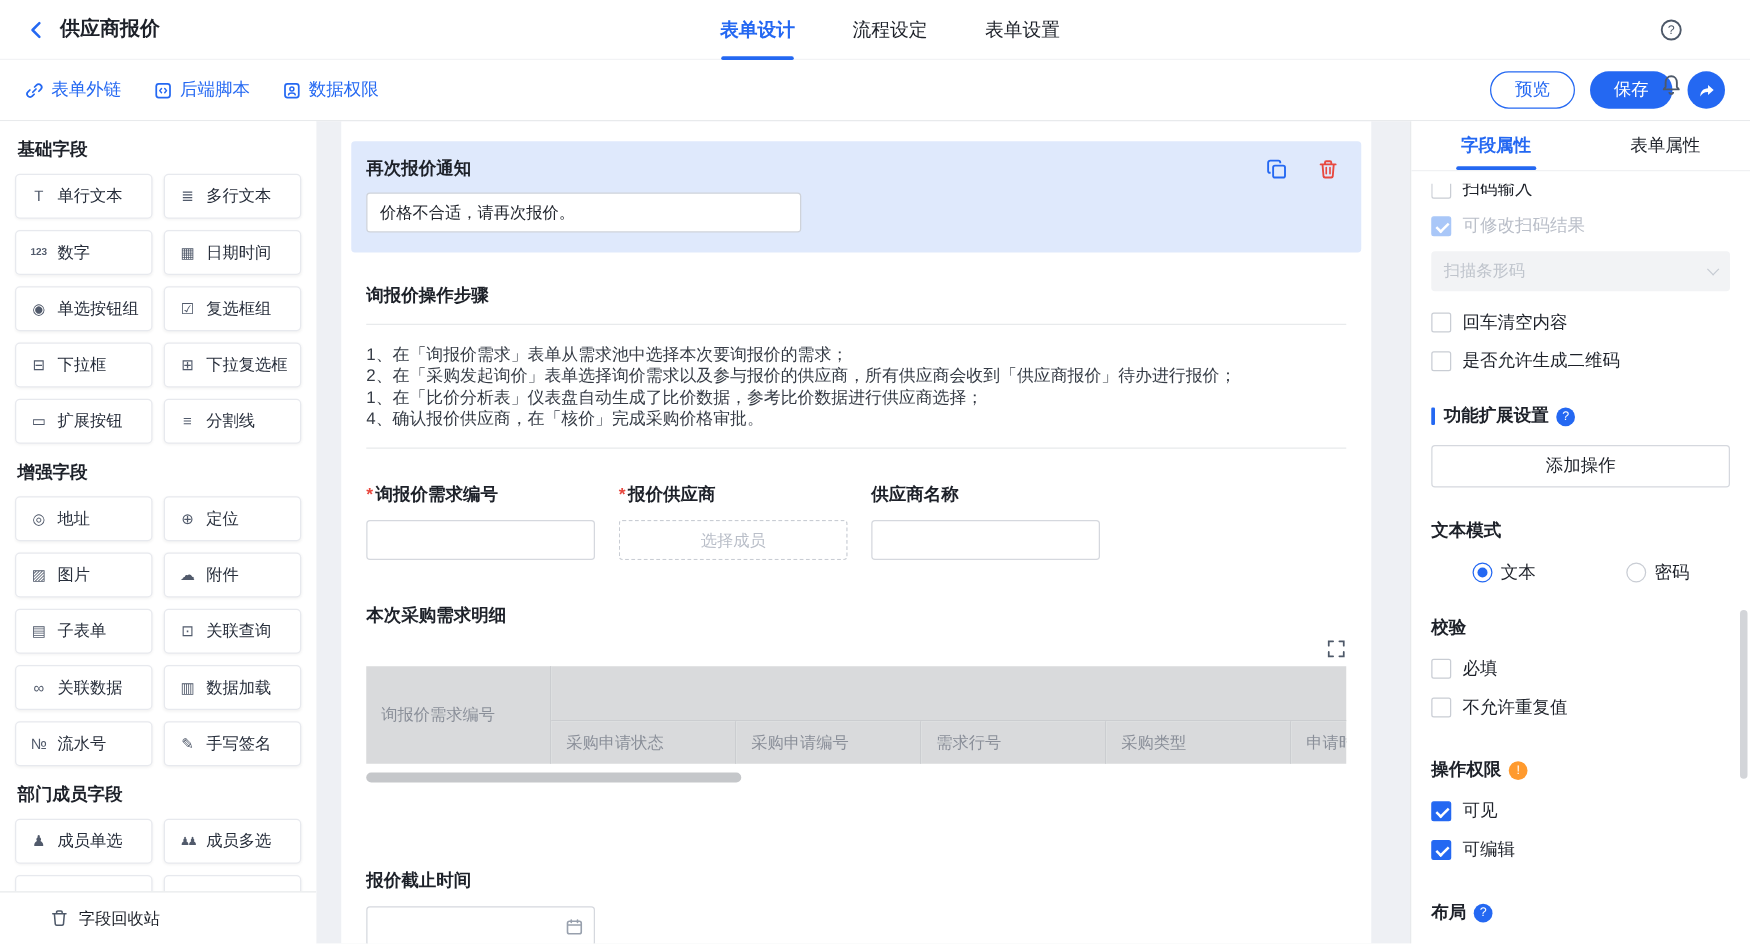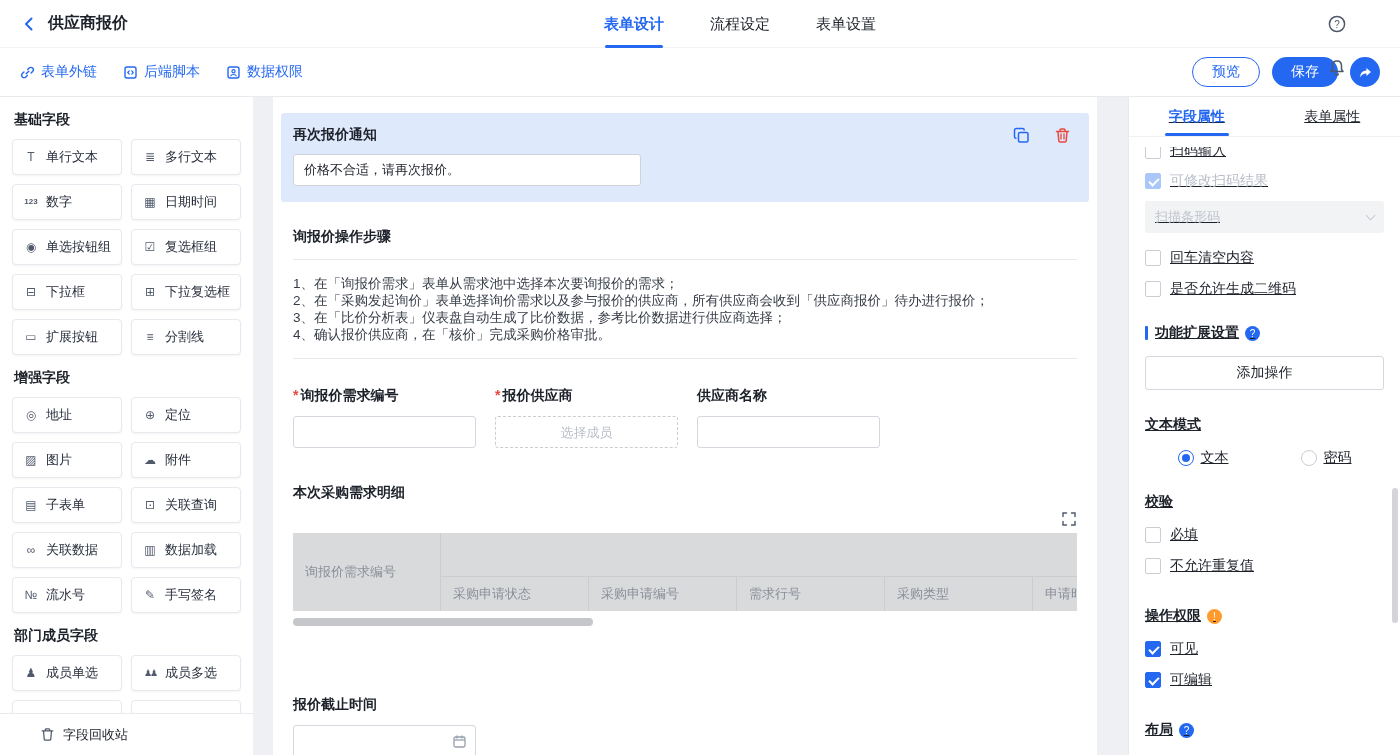--- a/index.html
+++ b/index.html
@@ -5,21 +5,21 @@
   * { margin:0; padding:0; box-sizing:border-box; }
   html,body { width:1400px; height:755px; }
   body { font-family:"Liberation Sans","DejaVu Sans",sans-serif; font-size:14px; color:#1d2129; background:#fff; overflow:hidden; }
   .app { width:1400px; height:755px; display:flex; flex-direction:column; overflow:hidden; background:#fff; }
 
   
   .topbar { flex:0 0 48px; height:48px; display:flex; align-items:center; padding:0 20px; position:relative; background:#fff; border-bottom:1px solid #f2f3f5; }
   .tb-left { display:flex; align-items:center; gap:10px; }
   .icon-btn { display:flex; align-items:center; justify-content:center; cursor:pointer; }
   .app-title { font-size:16px; font-weight:700; }
-  .tb-tabs { position:absolute; left:604px; top:0; height:48px; display:flex; gap:46px; }
+  .tb-tabs { position:absolute; left:576px; top:0; height:48px; display:flex; gap:46px; }
   .tb-tab { height:48px; display:flex; align-items:center; font-size:15px; cursor:pointer; position:relative; }
   .tb-tab.active { color:#2468f2; font-weight:600; }
   .tb-tab.active::after { content:""; position:absolute; bottom:0; left:50%; transform:translateX(-50%); width:58px; height:3px; border-radius:2px; background:#2468f2; }
   .tb-right { margin-left:auto; display:flex; align-items:center; gap:24px;flex-direction:column; }
   .btn-green { border:none; background:#2eb872; color:#fff; font-size:13px; height:29px; padding:0 17px; border-radius:15px; cursor:pointer; font-family:inherit; }
   .avatar { width:28px; height:28px; border-radius:50%; background:#2eb872; color:#fff; display:flex; align-items:center; justify-content:center; font-size:13px; cursor:pointer; }
 
   
   .subbar { flex:0 0 49px; height:49px; display:flex; align-items:center; padding:0 20px; border-bottom:1px solid #e8eaec; background:#fff; }
   .sb-links { display:flex; align-items:center; gap:26px; }
@@ -72,21 +72,21 @@
   .tbl-cell { width:148px; flex:0 0 148px; background:#d9dadc; color:#8a8f99; font-size:13px; display:flex; align-items:center; padding-left:12px; border-right:1px solid #cbcdd0; overflow:hidden; white-space:nowrap; }
   .tbl-cell.last { flex:1 1 auto; min-width:0; border-right:none; }
   .tbl-scroll { margin-top:7px; height:8px; }
   .tbl-thumb { width:300px; height:8px; border-radius:4px; background:#c5c7ca; cursor:pointer; }
   .deadline { margin-top:70px; }
   .date-wrap { position:relative; width:183px; }
   .date-wrap .finput { padding-right:30px; }
   .cal-ico { position:absolute; right:9px; top:9px; display:flex; }
 
   
-  .panel { width:272px; flex:0 0 272px; background:#fff; border-left:1px solid #e8eaec; position:relative; overflow:hidden;text-decoration:underline; }
+  .panel { width:272px; flex:0 0 272px; background:#fff; border-left:1px solid #e8eaec; position:relative; overflow:hidden; }
   .panel-tabs { height:40px; display:flex; border-bottom:1px solid #f0f1f3; }
   .ptab { flex:1; display:flex; align-items:center; justify-content:center; font-size:14px; cursor:pointer; position:relative; }
   .ptab.active { color:#2468f2; font-weight:600; }
   .ptab.active::after { content:""; position:absolute; bottom:0; left:50%; transform:translateX(-50%); width:64px; height:3px; background:#2468f2; border-radius:2px; }
   .panel-body { padding:10px 16px 16px; }
   .clip-row { height:18px; overflow:hidden; }
   .clip-row .chk-row { margin-top:-12px; }
   .chk-row { display:flex; align-items:center; gap:9px; height:31px; cursor:pointer; font-size:14px; }
   .chk { width:16px; height:16px; border:1px solid #c9cdd4; border-radius:2px; background:#fff; flex:0 0 16px; position:relative; }
   .chk.on { background:#2468f2; border-color:#2468f2; }
@@ -343,21 +343,21 @@
           <div class="fs-label">再次报价通知</div>
           <input class="fs-input" value="价格不合适，请再次报价。" style="">
         </div>
 
         <div class="steps">
           <div class="sec-title">询报价操作步骤</div>
           <div class="hr"></div>
           <div class="step-lines">
             <div class="step-line">1、在「询报价需求」表单从需求池中选择本次要询报价的需求；</div>
             <div class="step-line">2、在「采购发起询价」表单选择询价需求以及参与报价的供应商，所有供应商会收到「供应商报价」待办进行报价；</div>
-            <div class="step-line">3、在「比价分析表」仪表盘自动生成了比价数据，参考比价数据进行供应商选择；</div>
+            <div class="step-line">1、在「比价分析表」仪表盘自动生成了比价数据，参考比价数据进行供应商选择；</div>
             <div class="step-line">4、确认报价供应商，在「核价」完成采购价格审批。</div>
           </div>
           <div class="hr hr2"></div>
         </div>
 
         <div class="frow">
           <div class="fcol">
             <div class="flabel"><span class="req">*</span><span>询报价需求编号</span></div>
             <input class="finput" style="">
           </div>

